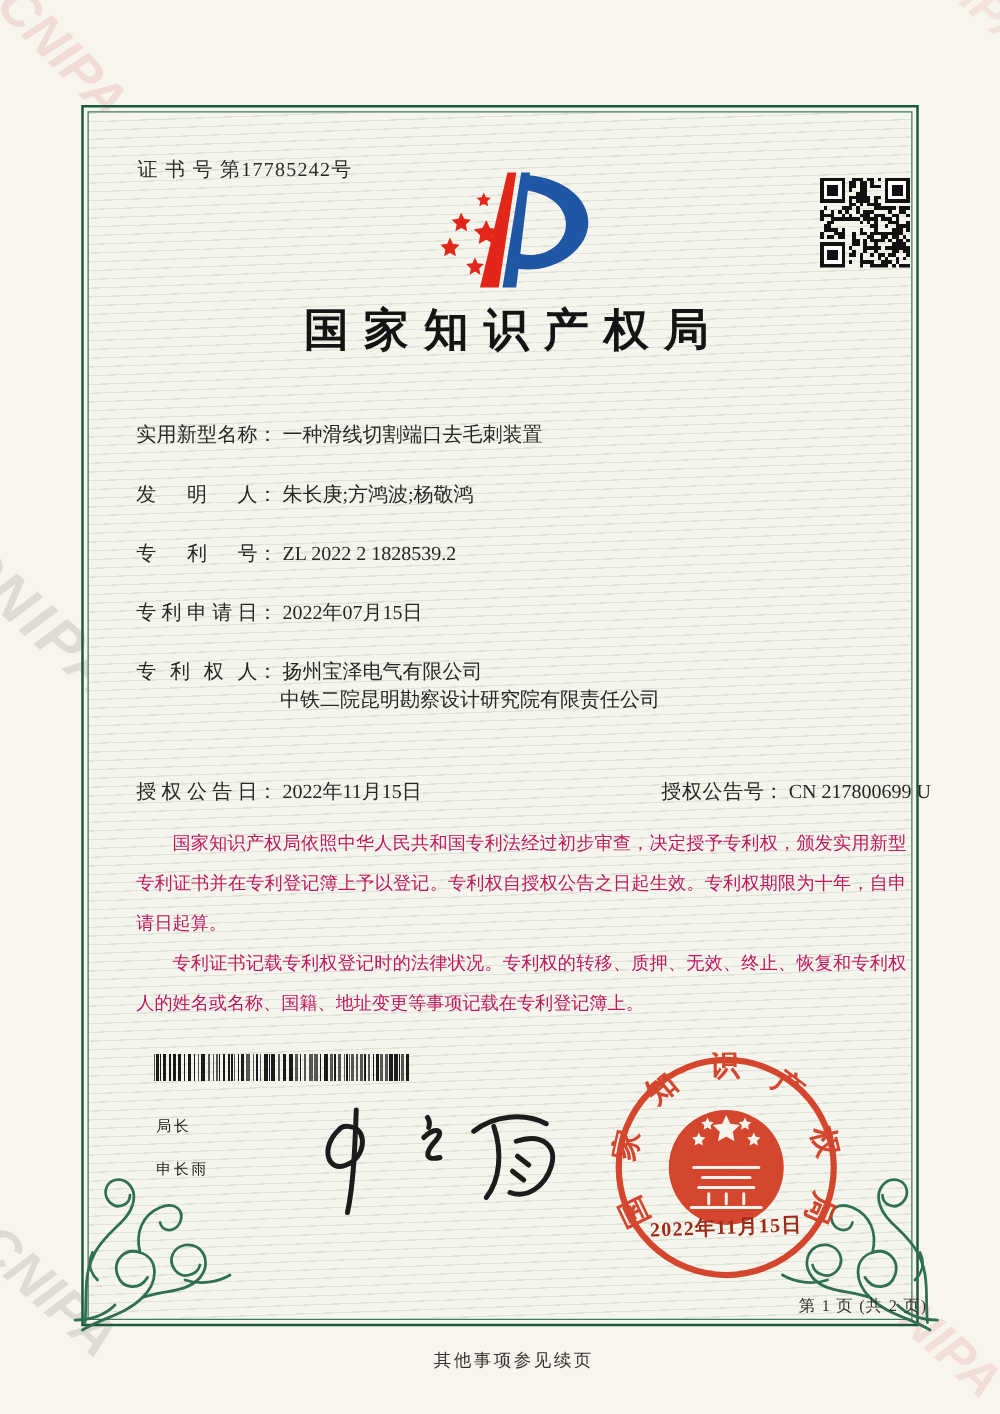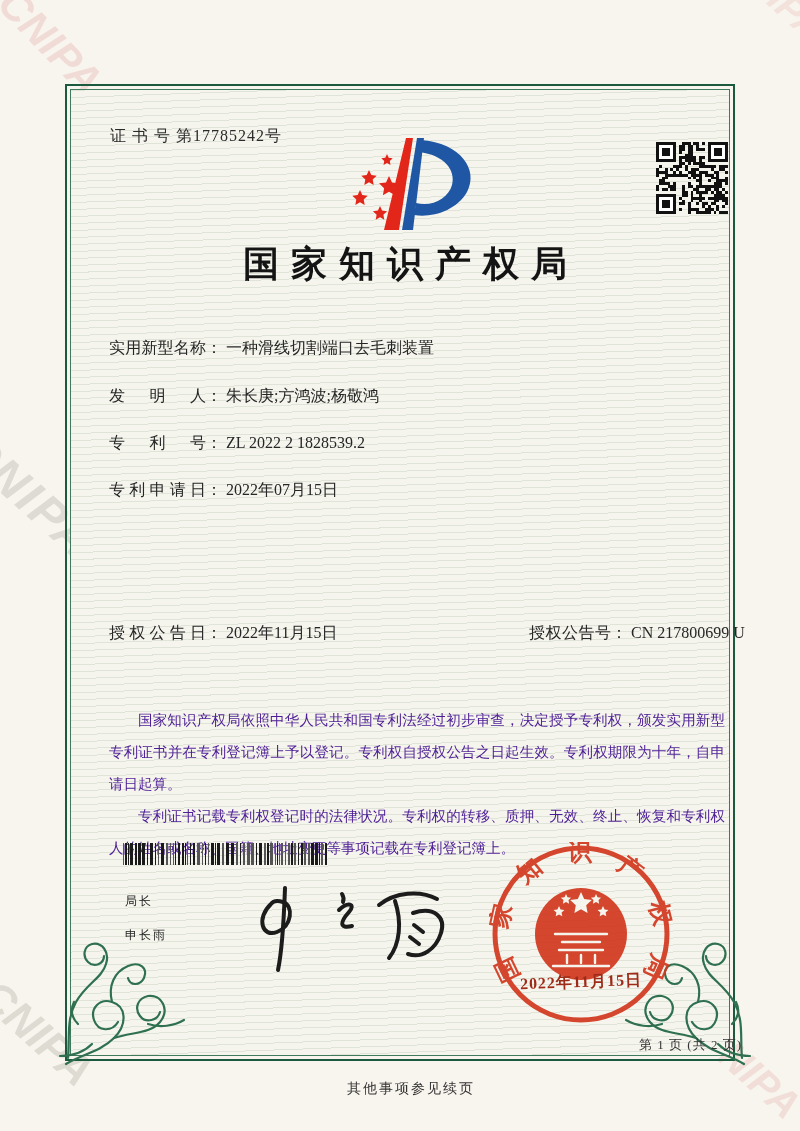--- a/index.html
+++ b/index.html
@@ -47,21 +47,21 @@
   }
   .field-row{position:absolute;left:98px;font-size:16px;color:#262626;white-space:nowrap;}
   .flabel{display:inline-block;width:97px;text-align:justify;text-align-last:justify;vertical-align:bottom;}
   .flabel2{display:inline-block;width:82px;text-align:justify;text-align-last:justify;vertical-align:bottom;}
   .fcolon{display:inline-block;}
   .fvalue{padding-left:4px;}
   .fvalue-line2{position:absolute;left:213px;font-size:16px;color:#262626;white-space:nowrap;}
   .grant2{position:absolute;left:420px;top:0;}
   .paras{
     position:absolute;left:98px;top:659px;width:616px;
-    font-size:14.5px;line-height:32px;text-align:justify;color:#4c1d95;margin-top:45px;
+    font-size:14.5px;line-height:32px;text-align:justify;color:#be185d;
   }
   .paras p{margin:0;text-indent:2em;}
   .barcode{position:absolute;left:112px;top:843px;}
   .signer{position:absolute;left:114px;top:893px;font-family:"Liberation Sans",sans-serif;
           font-size:12px;color:#222;font-weight:500;}
   .signer div{margin-bottom:17px;letter-spacing:2px;}
   .signature{position:absolute;left:232px;top:878px;}
   .seal{position:absolute;left:478px;top:842px;opacity:.93;}
   .seal-date{
     position:absolute;left:495px;top:972px;width:150px;text-align:center;
@@ -380,20 +380,24 @@
   </div>
   <div class="field-row" style="top:386px">
     <span class="flabel">发明人</span><span class="fcolon">：</span><span class="fvalue">朱长庚;方鸿波;杨敬鸿</span>
   </div>
   <div class="field-row" style="top:433px">
     <span class="flabel">专利号</span><span class="fcolon">：</span><span class="fvalue">ZL 2022 2 1828539.2</span>
   </div>
   <div class="field-row" style="top:480px">
     <span class="flabel">专利申请日</span><span class="fcolon">：</span><span class="fvalue">2022年07月15日</span>
   </div>
+  <div class="field-row" style="top:527px">
+    <span class="flabel">专利权人</span><span class="fcolon">：</span><span class="fvalue">扬州宝泽电气有限公司</span>
+  </div>
+  <div class="fvalue-line2" style="top:550px">中铁二院昆明勘察设计研究院有限责任公司</div>
   <div class="field-row" style="top:623px">
     <span class="flabel">授权公告日</span><span class="fcolon">：</span><span class="fvalue">2022年11月15日</span>
     <span class="grant2">
       <span class="flabel2">授权公告号</span><span class="fcolon">：</span><span class="fvalue">CN 217800699 U</span>
     </span>
   </div>
 
   <div class="paras">
     <p>国家知识产权局依照中华人民共和国专利法经过初步审查，决定授予专利权，颁发实用新型专利证书并在专利登记簿上予以登记。专利权自授权公告之日起生效。专利权期限为十年，自申请日起算。</p>
     <p>专利证书记载专利权登记时的法律状况。专利权的转移、质押、无效、终止、恢复和专利权人的姓名或名称、国籍、地址变更等事项记载在专利登记簿上。</p>

